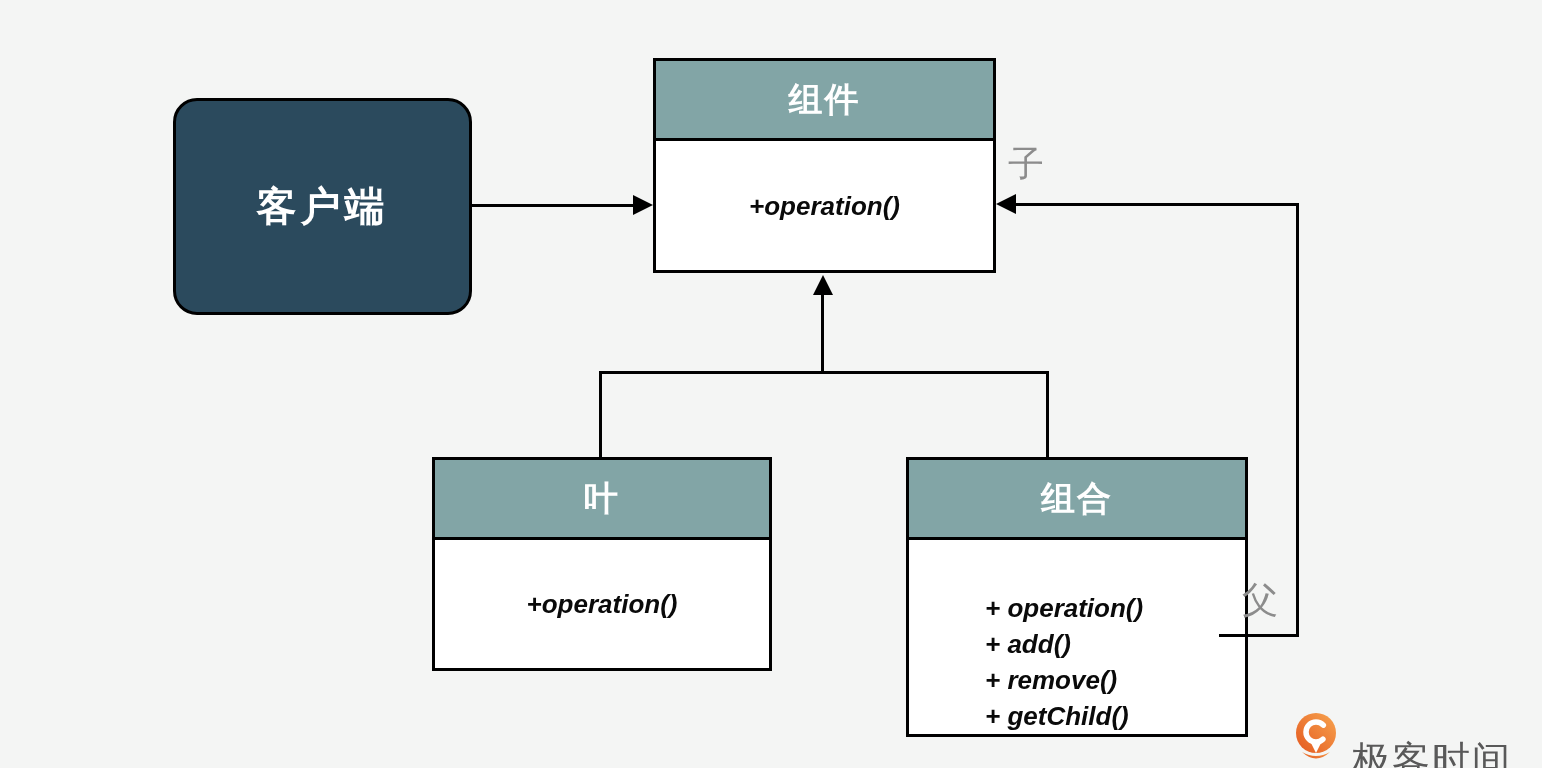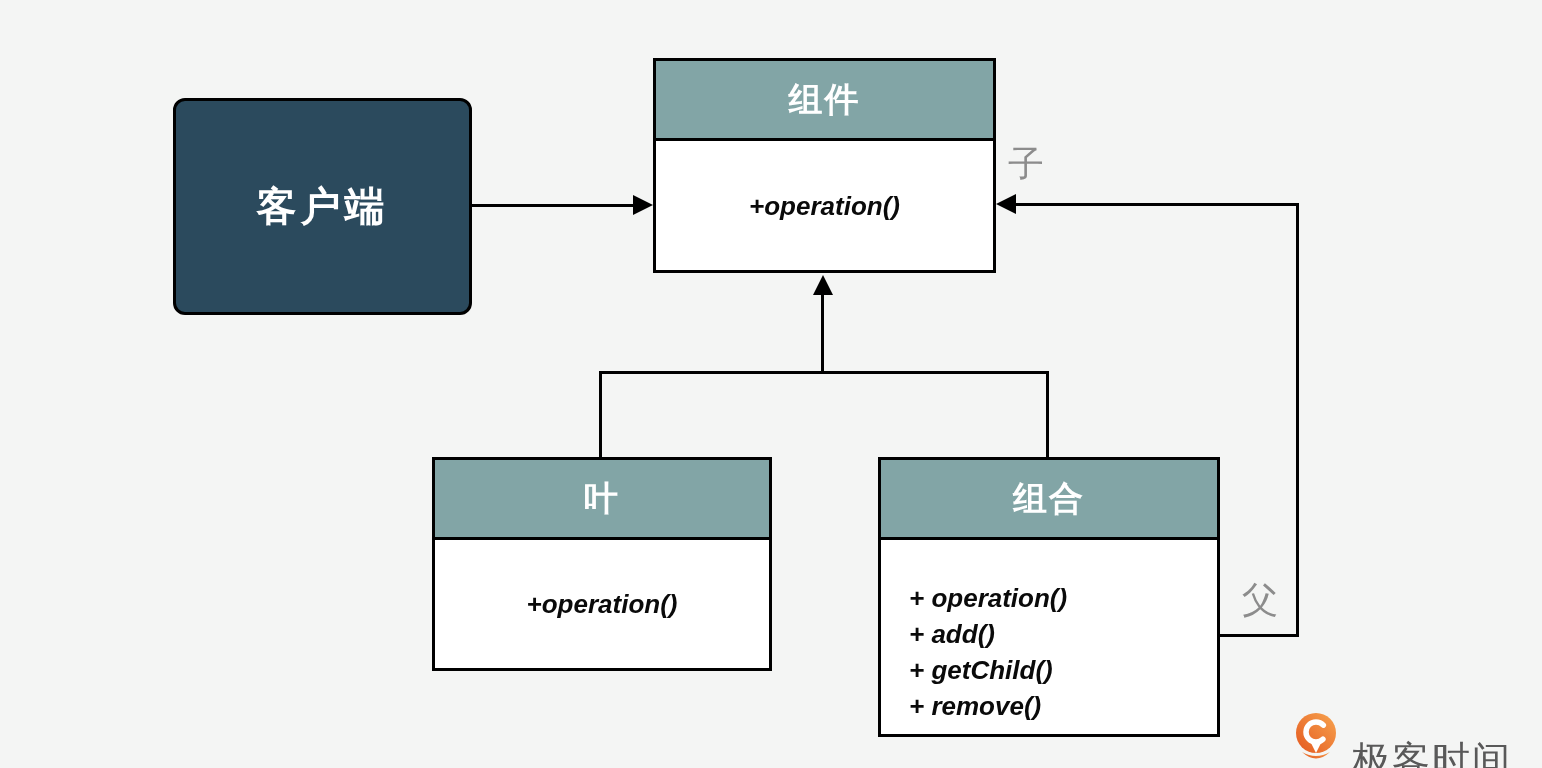--- a/index.html
+++ b/index.html
@@ -38,38 +38,39 @@
     flex: 1;
     display: flex;
     flex-direction: column;
     justify-content: center;
     align-items: center;
     color: #0A0A0A;
     font-size: 26px;
     font-weight: 600;
   }
   .uml-body.left-align {
-    justify-content: flex-start;
+    justify-content: flex-end;
     align-items: flex-start;
     padding: 40px 0 0 28px;
+    margin-left: 48px;
   }
   .method-line { line-height: 36px; white-space: nowrap; font-style: italic; }
 
   #component-class { left: 653px; top: 58px;  width: 343px; height: 215px; }
   #leaf-class      { left: 432px; top: 457px; width: 340px; height: 214px; }
-  #composite-class { left: 878px; top: 457px; width: 342px; height: 280px; }
+  #composite-class { left: 906px; top: 457px; width: 342px; height: 280px; }
 
   
   #client-node {
     position: absolute;
     left: 173px; top: 98px;
     width: 299px; height: 217px;
     background: #2B4A5D;
     border: 3px solid #000000;
-    border-radius: 12px;
+    border-radius: 24px;
     box-sizing: border-box;
     display: flex;
     align-items: center;
     justify-content: center;
     color: #FFFFFF;
     font-size: 40px;
     font-weight: bold;
     letter-spacing: 4px;
   }
 
@@ -153,22 +154,22 @@
     </div>
   </div>
 
   <div id="composite-class" class="uml-class">
     <div class="uml-header">
       <span>组合</span>
     </div>
     <div class="uml-body left-align">
       <div class="method-line">+ operation()</div>
       <div class="method-line">+ add()</div>
+      <div class="method-line">+ remove()</div>
       <div class="method-line">+ getChild()</div>
-      <div class="method-line">+ remove()</div>
     </div>
   </div>
 
   <div id="edge-client-line" class="h-line"></div>
   <div id="edge-client-head" class="arrow arrow-right"></div>
 
   <div id="edge-inherit-head" class="arrow arrow-up"></div>
   <div id="edge-inherit-stem" class="v-line"></div>
   <div id="edge-branch-h" class="h-line"></div>
   <div id="edge-branch-left-v" class="v-line"></div>

